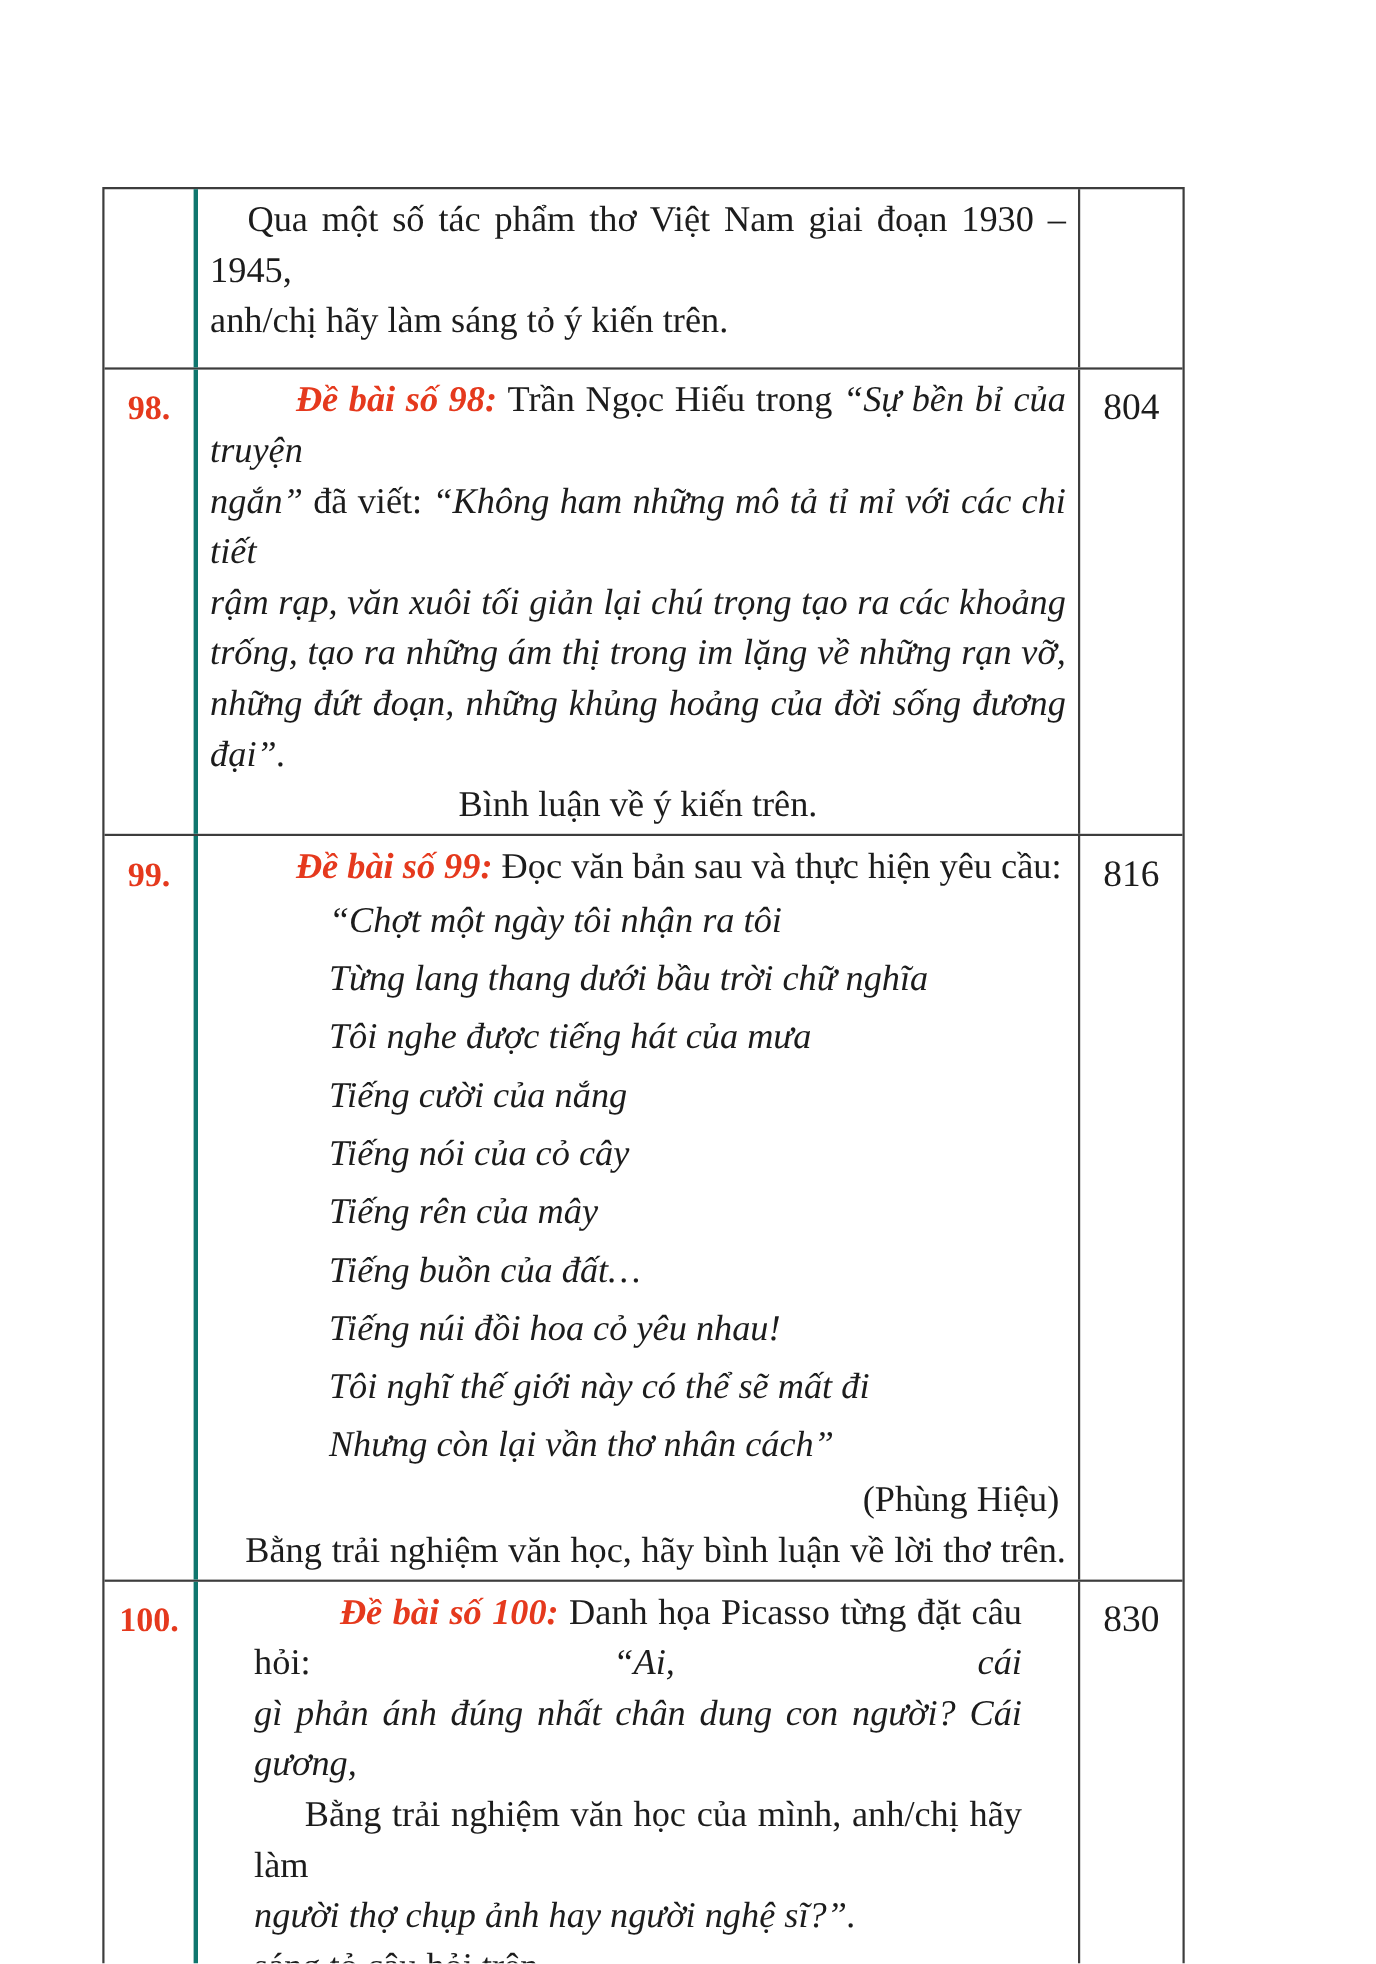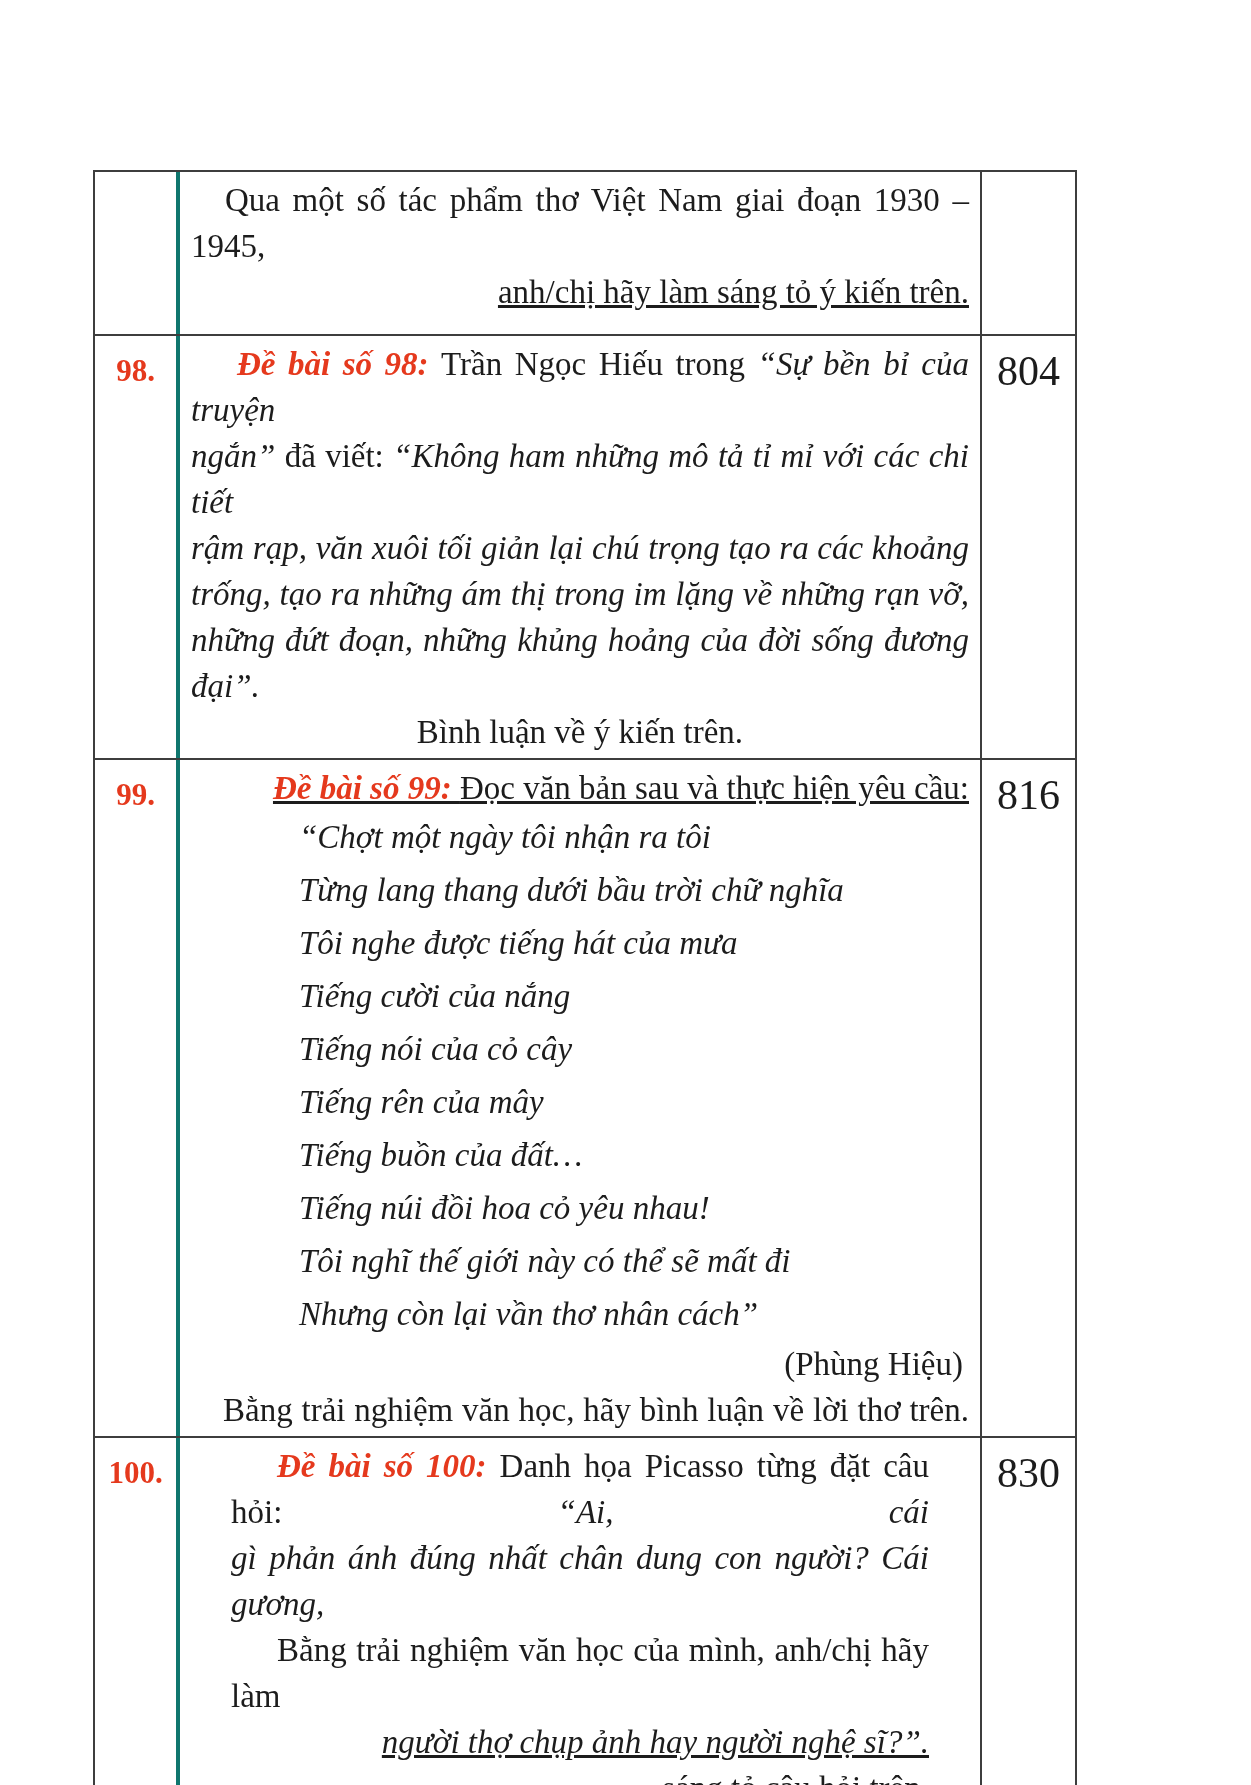--- a/index.html
+++ b/index.html
@@ -37,36 +37,36 @@
   }
   .cell-content{
     padding:5px 11px 3px 11px;
     font-size:33px;
     line-height:46px;
   }
   .cell-page{
     border-left:2px solid #3d3d3d;
     text-align:center;
     padding-top:16px;
-    font-size:42px;
+    font-size:34px;
     line-height:38px;
   }
   .line{min-height:46px;}
   .line.j{text-align:justify;text-align-last:justify;}
-  .line.l{text-align:right;text-decoration:underline;}
+  .line.l{text-align:left;}
   .line.c{text-align:center;}
   .line.r{text-align:right;padding-right:6px;}
   .line.poem{
     padding-left:108px;
     line-height:53px;
     min-height:53px;
     font-style:italic;
   }
   .seg-it{font-style:italic;}
-  .seg-red{font-weight:bold;font-style:italic;}
+  .seg-red{font-weight:bold;font-style:italic;margin-left:32px;}
 </style>
 </head>
 <body>
 
 <div class="sheet">
   <div class="ptable" id="ptable">
       <div class="t-row">
         <div class="cell cell-num" style="color: rgb(229, 57, 29);"></div>
         <div class="cell cell-content" style="padding-bottom: 19px;">
           <div class="line j" style="text-indent: 34px;"><span>Qua một số tác phẩm thơ Việt Nam giai đoạn 1930 – 1945,</span></div>

